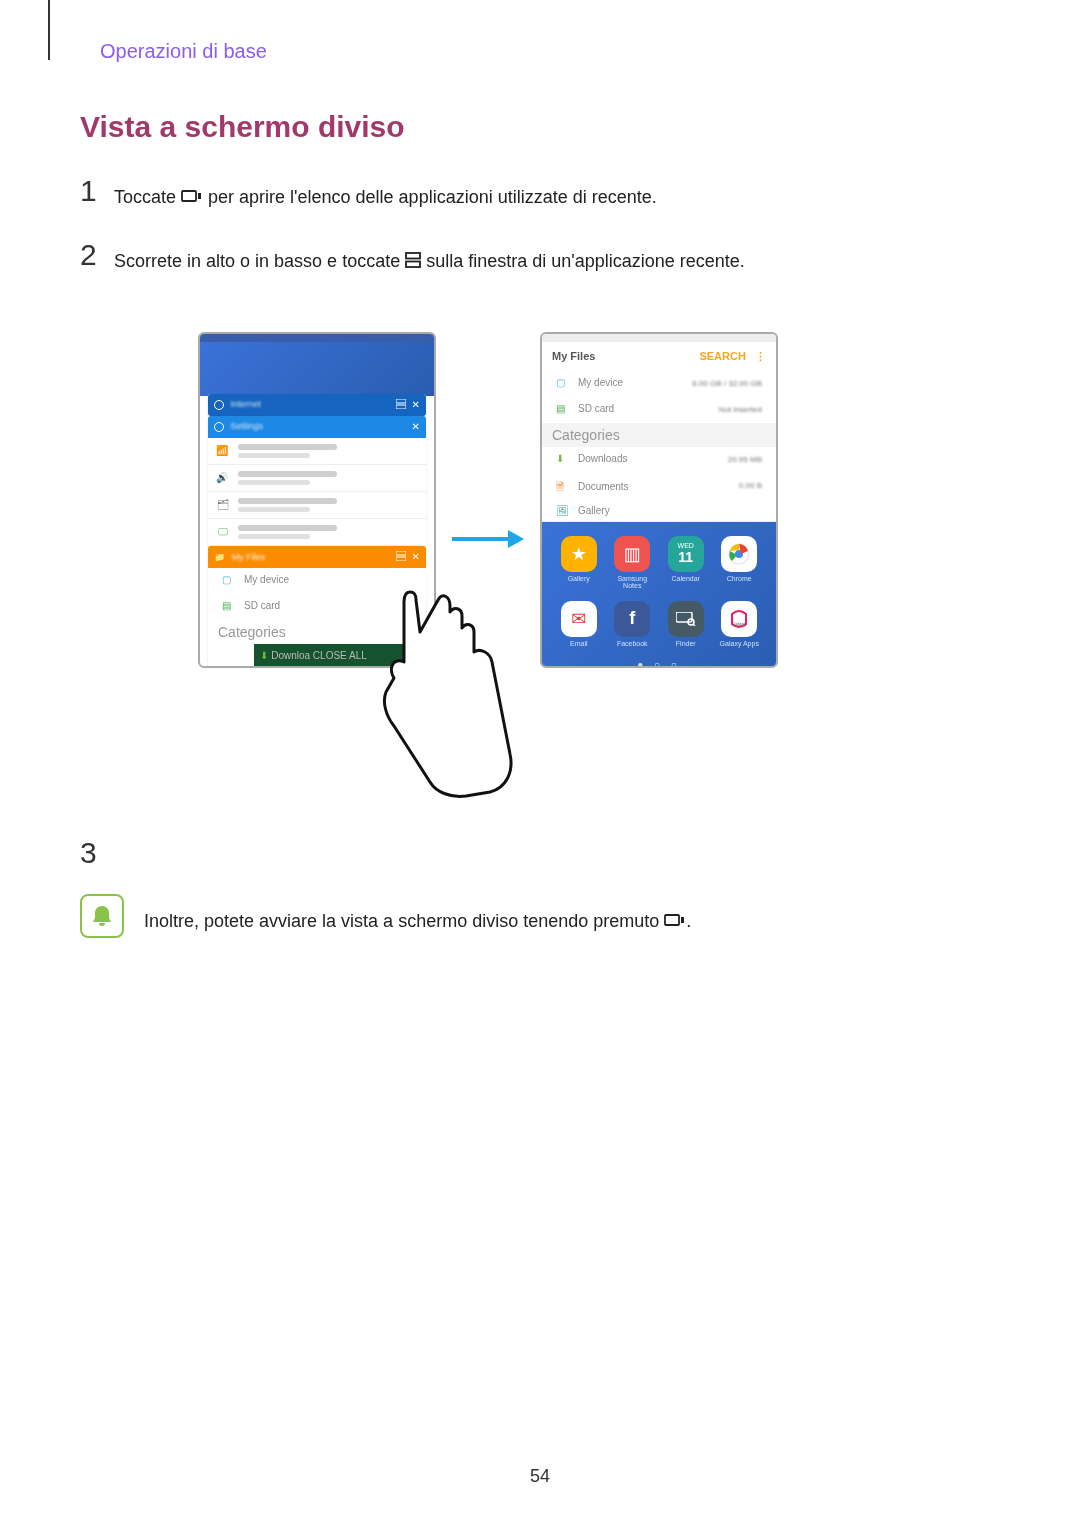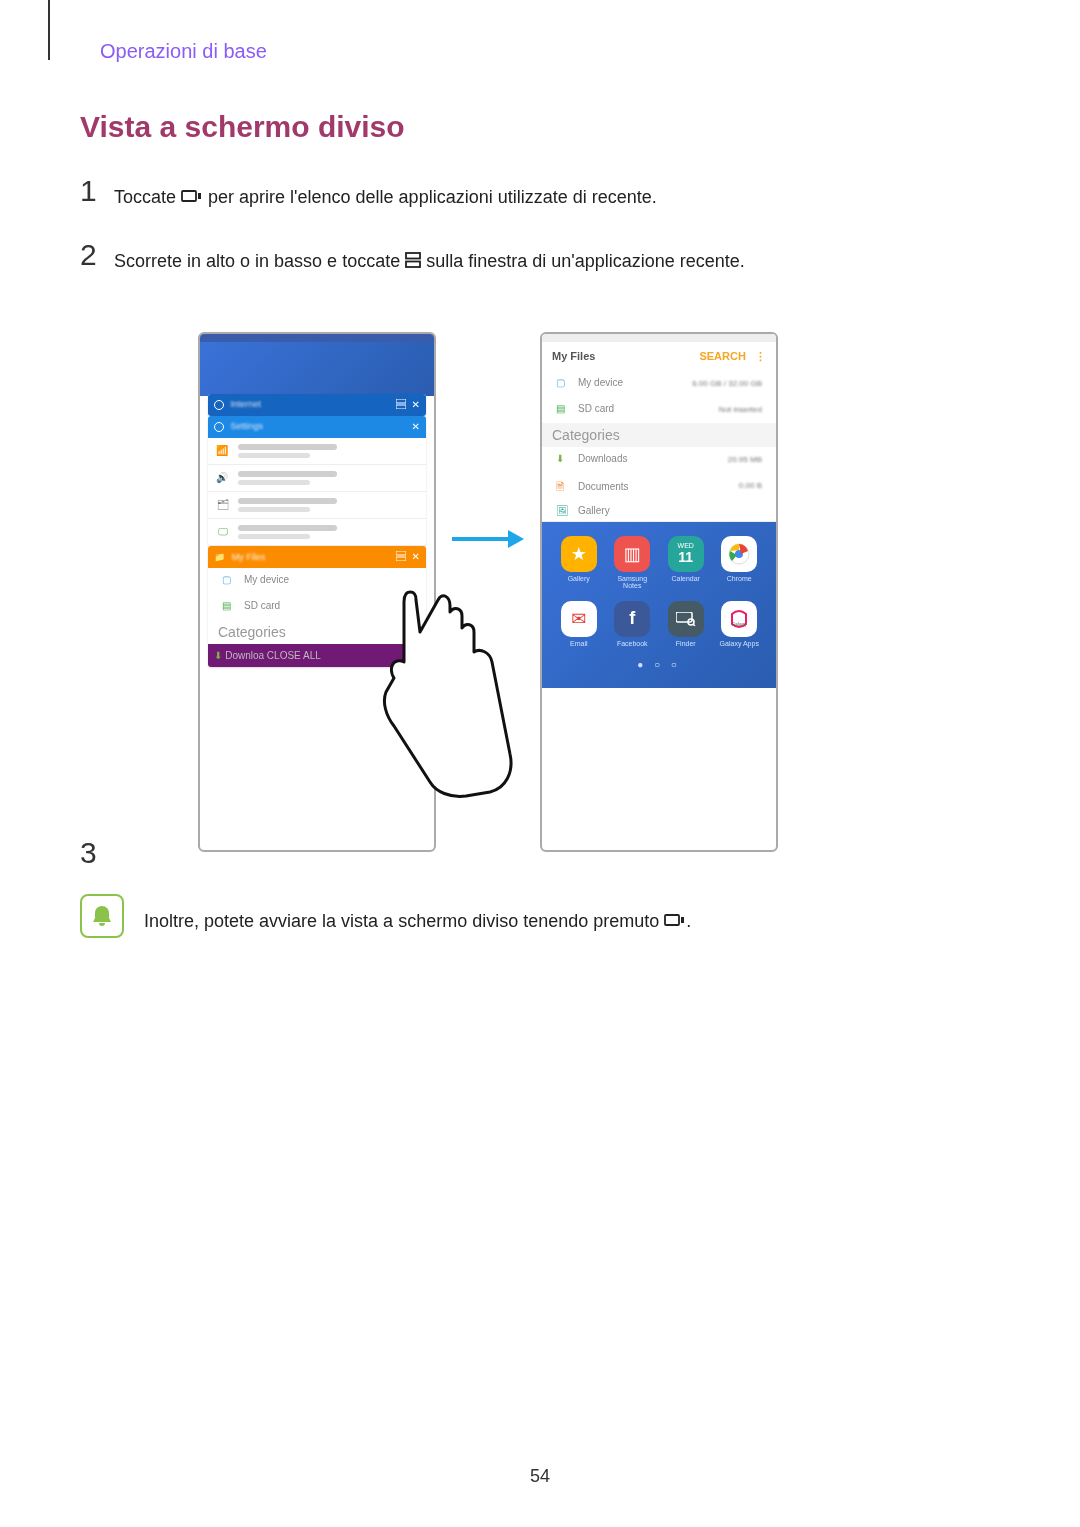--- a/index.html
+++ b/index.html
@@ -60,21 +60,21 @@
   }
   .figure-area {
     width: 100%;
     height: 460px;
     position: relative;
     margin: 6px 0 44px 0;
   }
   .phone {
     position: absolute;
     width: 238px;
-    height: 520px;
+    height: 336px;
     border: 2px solid #aaa;
     border-radius: 6px;
     background: #fff;
     overflow: hidden;
   }
   .phone-left { left: 118px; top: 0; }
   .phone-right { left: 460px; top: 0; }
   .arrow {
     position: absolute;
     left: 370px;
@@ -116,21 +116,21 @@
   .settings-row .sicon { width:14px; height:14px; display:flex; align-items:center; justify-content:center; font-size:10px;}
   .blurline { height:6px; background:#cfcfcf; border-radius:3px; }
   .blurline.sm { width:55%; }
   .blurline.xs { width:40%; height:5px; margin-top:3px; background:#e0e0e0;}
   .files-head { display:flex; justify-content:space-between; padding:8px 10px; font-size:11px; color:#555; font-weight:bold;}
   .files-head .right { color:#f6a623; }
   .files-row { display:flex; align-items:center; justify-content:space-between; padding:6px 14px; font-size:10px; color:#777;}
   .files-row .ficon { width:14px; height:14px; display:inline-block; margin-right:8px; }
   .cat-label { font-size:14px; color:#999; padding:4px 10px; }
   .close-all {
-    background:#701a75; color:#bbb; font-size:10px; padding:6px; text-align:left;
+    background:#14532d; color:#bbb; font-size:10px; padding:6px; text-align:left;margin-left:46px;
   }
   .r-apps {
     background: linear-gradient(135deg,#3a72d8,#2a5db0);
     padding: 14px 10px 18px 10px;
   }
   .app-row { display:flex; justify-content:space-around; margin-bottom:12px;}
   .app-ic {
     width:36px; height:36px; border-radius:10px;
     display:flex; align-items:center; justify-content:center;
     font-size:18px; color:#fff;

